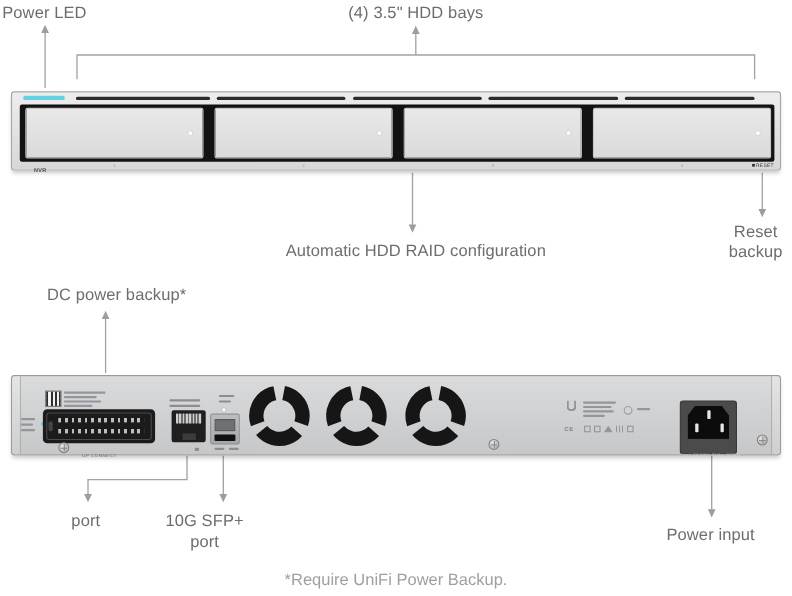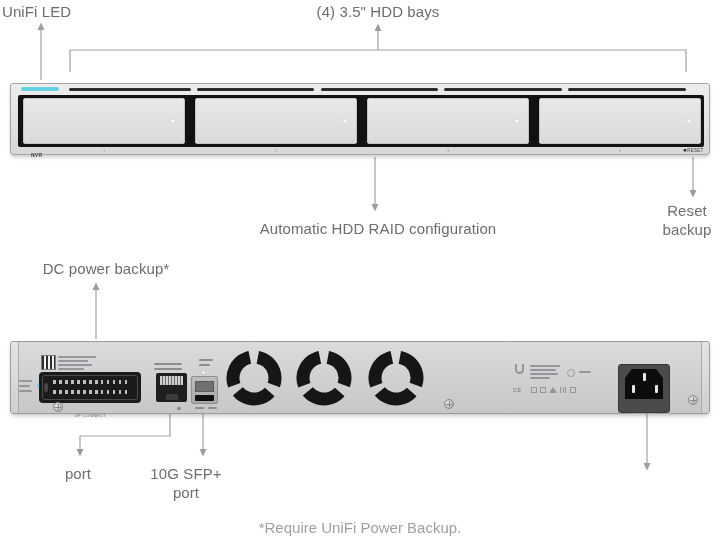--- a/index.html
+++ b/index.html
@@ -76,35 +76,36 @@
   #power-rating{position:absolute;left:573px;top:61px;width:120px;text-align:center;}
   #power-rating span{display:inline-block;font-size:8px;color:#cfcfcf;transform:scale(.42);transform-origin:center;white-space:nowrap;}
   #up-connect{position:absolute;left:28px;top:62px;width:102px;text-align:center;}
   #up-connect span{display:inline-block;font-size:8px;color:#66686b;letter-spacing:1px;transform:scale(.5);transform-origin:center;white-space:nowrap;}
 </style>
 </head>
 <body>
 
 <div id="canvas">
 
-  <div class="label left" style="left:2px;top:2px;width:130px;">UniFi LED</div>
+  <div class="label left" style="left:2px;top:2px;width:130px;">Power LED</div>
   <div class="label" style="left:278px;top:2px;width:200px;">(4) 3.5" HDD bays</div>
   <div class="label" style="left:656px;top:201px;width:62px;">
     <div>Reset</div>
     <div>backup</div>
   </div>
   <div class="label" style="left:26px;top:259px;width:160px;">DC power backup*</div>
   <div class="label" style="left:228px;top:219px;width:300px;">Automatic HDD RAID configuration</div>
   <div class="label" style="left:18px;top:464px;width:120px;">
     <div>port</div>
   </div>
   <div class="label" style="left:126px;top:464px;width:120px;">
     <div>10G SFP+</div>
     <div>port</div>
   </div>
+  <div class="label" style="left:586px;top:477px;width:120px;">Power input</div>
   <div class="footnote">*Require UniFi Power Backup.</div>
 
   <svg class="overlay" width="720" height="542" viewBox="0 0 720 542">
     <g stroke="#a2a2a2" stroke-width="1.2" fill="none">
       <path d="M41,27 V80"></path>
       <path d="M378,28 V50"></path>
       <path d="M70,72 V50 H686 V72"></path>
       <path d="M693,157 V191"></path>
       <path d="M375,157 V205"></path>
       <path d="M96,287 V339"></path>

